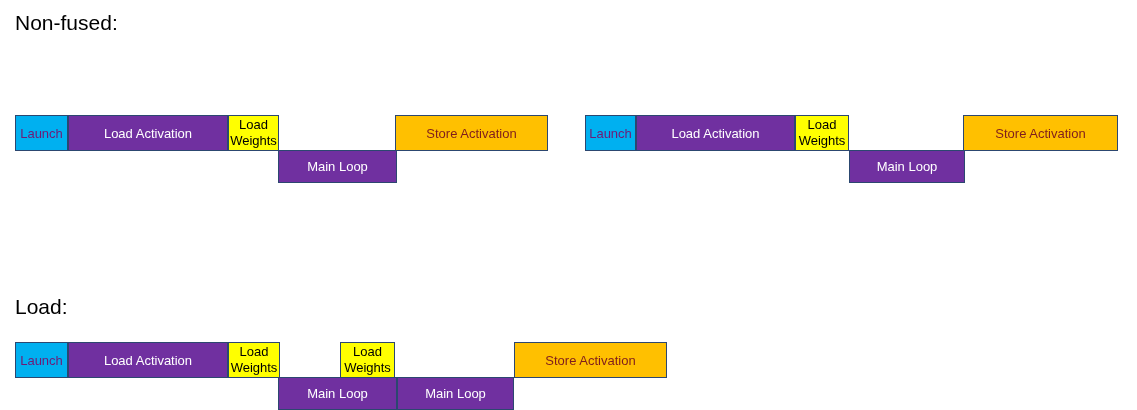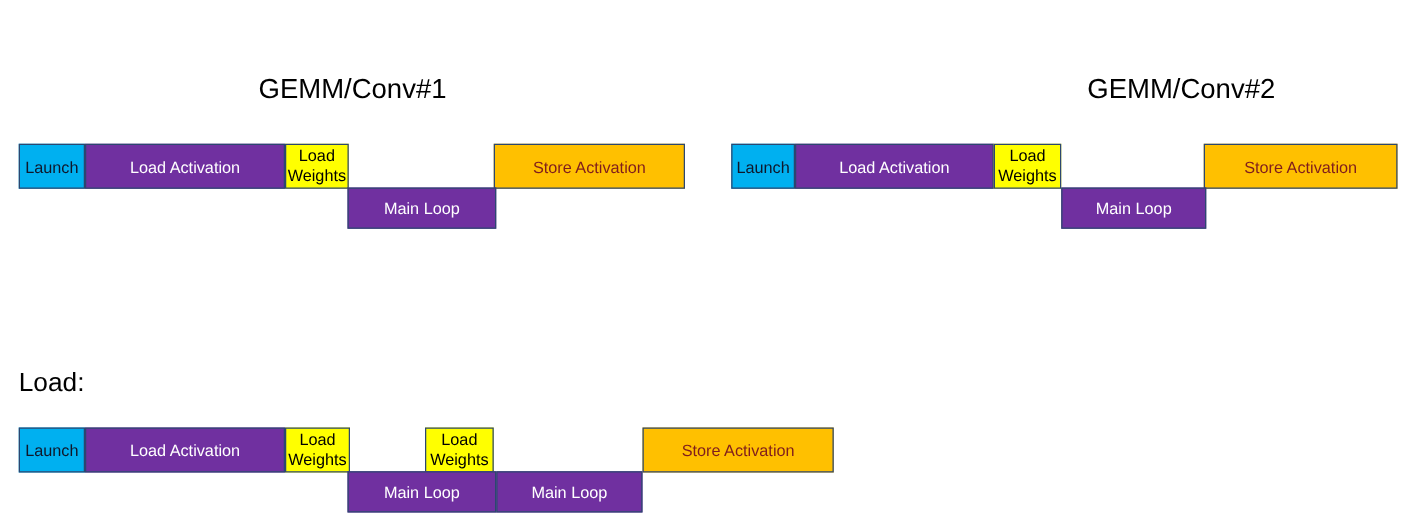--- a/index.html
+++ b/index.html
@@ -42,36 +42,35 @@
     border: 1px solid #2C4770;
     display: flex;
     align-items: center;
     justify-content: center;
     text-align: center;
     font-size: 13px;
     line-height: 15px;
     overflow: hidden;
     white-space: pre-line;
   }
-  .block.launch   { background: #00B0F0; color: #0f172a; }
+  .block.launch   { background: #00B0F0; color: #701a75; }
   .block.load-act { background: #7030A0; color: #ffffff; }
   .block.weights  { background: #FFFF00; color: #000000; }
   .block.mainloop { background: #7030A0; color: #ffffff; text-align: right; }
   .block.store    { background: #FFC000; color: #7f1d1d; }
   .block.weights  { font-size: 13px; line-height: 16px; }
 </style>
 </head>
 <body>
 
 <div class="canvas">
 
+  <div class="section-label" style="left:15px; top:12px;">Non-fused:</div>
 
-  <div class="group-title" style="left:182px; top:60px; width:200px;">GEMM/Conv#1</div>
 
-  <div class="group-title" style="left:845px; top:60px; width:200px;">GEMM/Conv#2</div>
 
   <div class="block launch" style="left:15px; top:115px; width:53px; height:36px;">Launch</div>
 
   <div class="block load-act" style="left:68px; top:115px; width:160px; height:36px;">Load Activation</div>
 
   <div class="block weights" style="left:228px; top:115px; width:51px; height:36px;">Load
 Weights</div>
 
   <div class="block store" style="left:395px; top:115px; width:153px; height:36px;">Store Activation</div>
 

